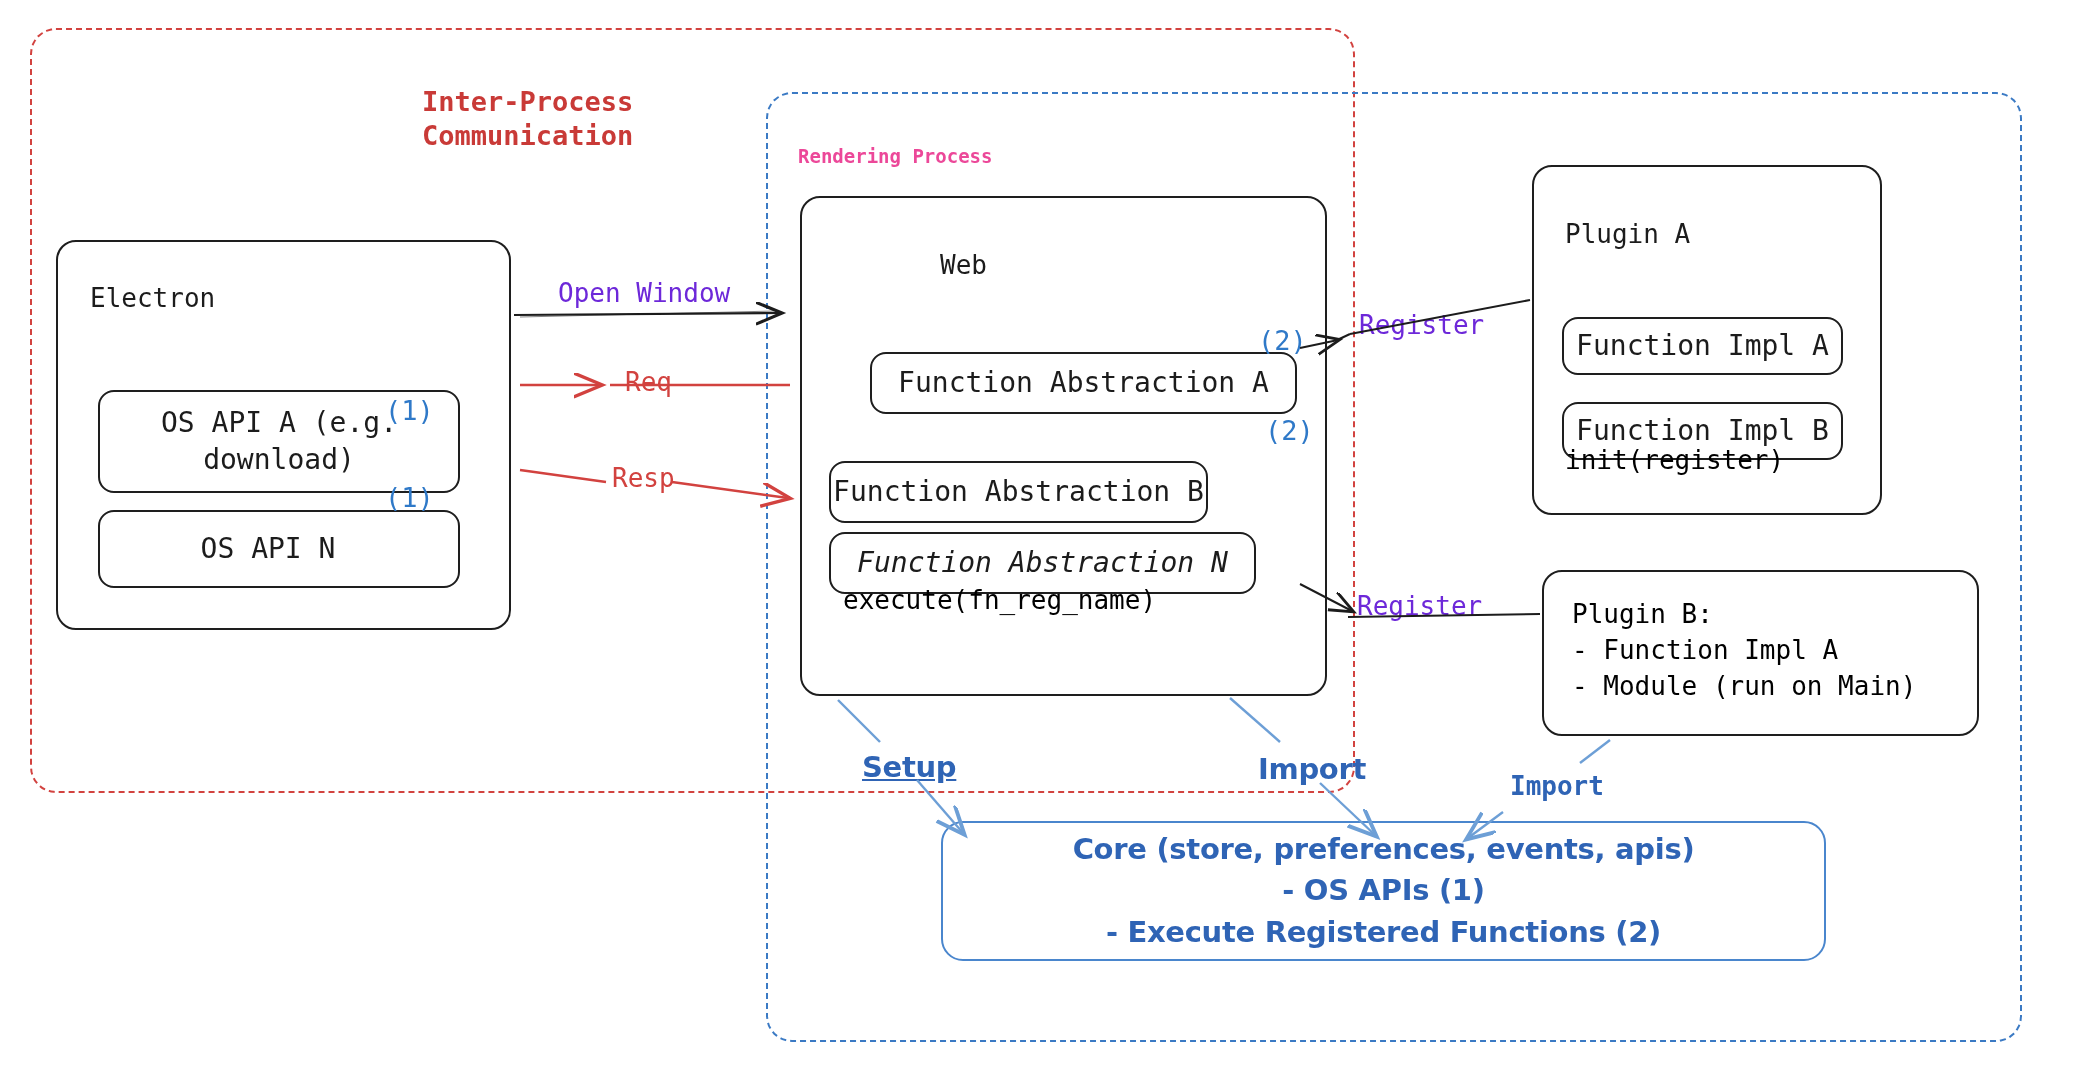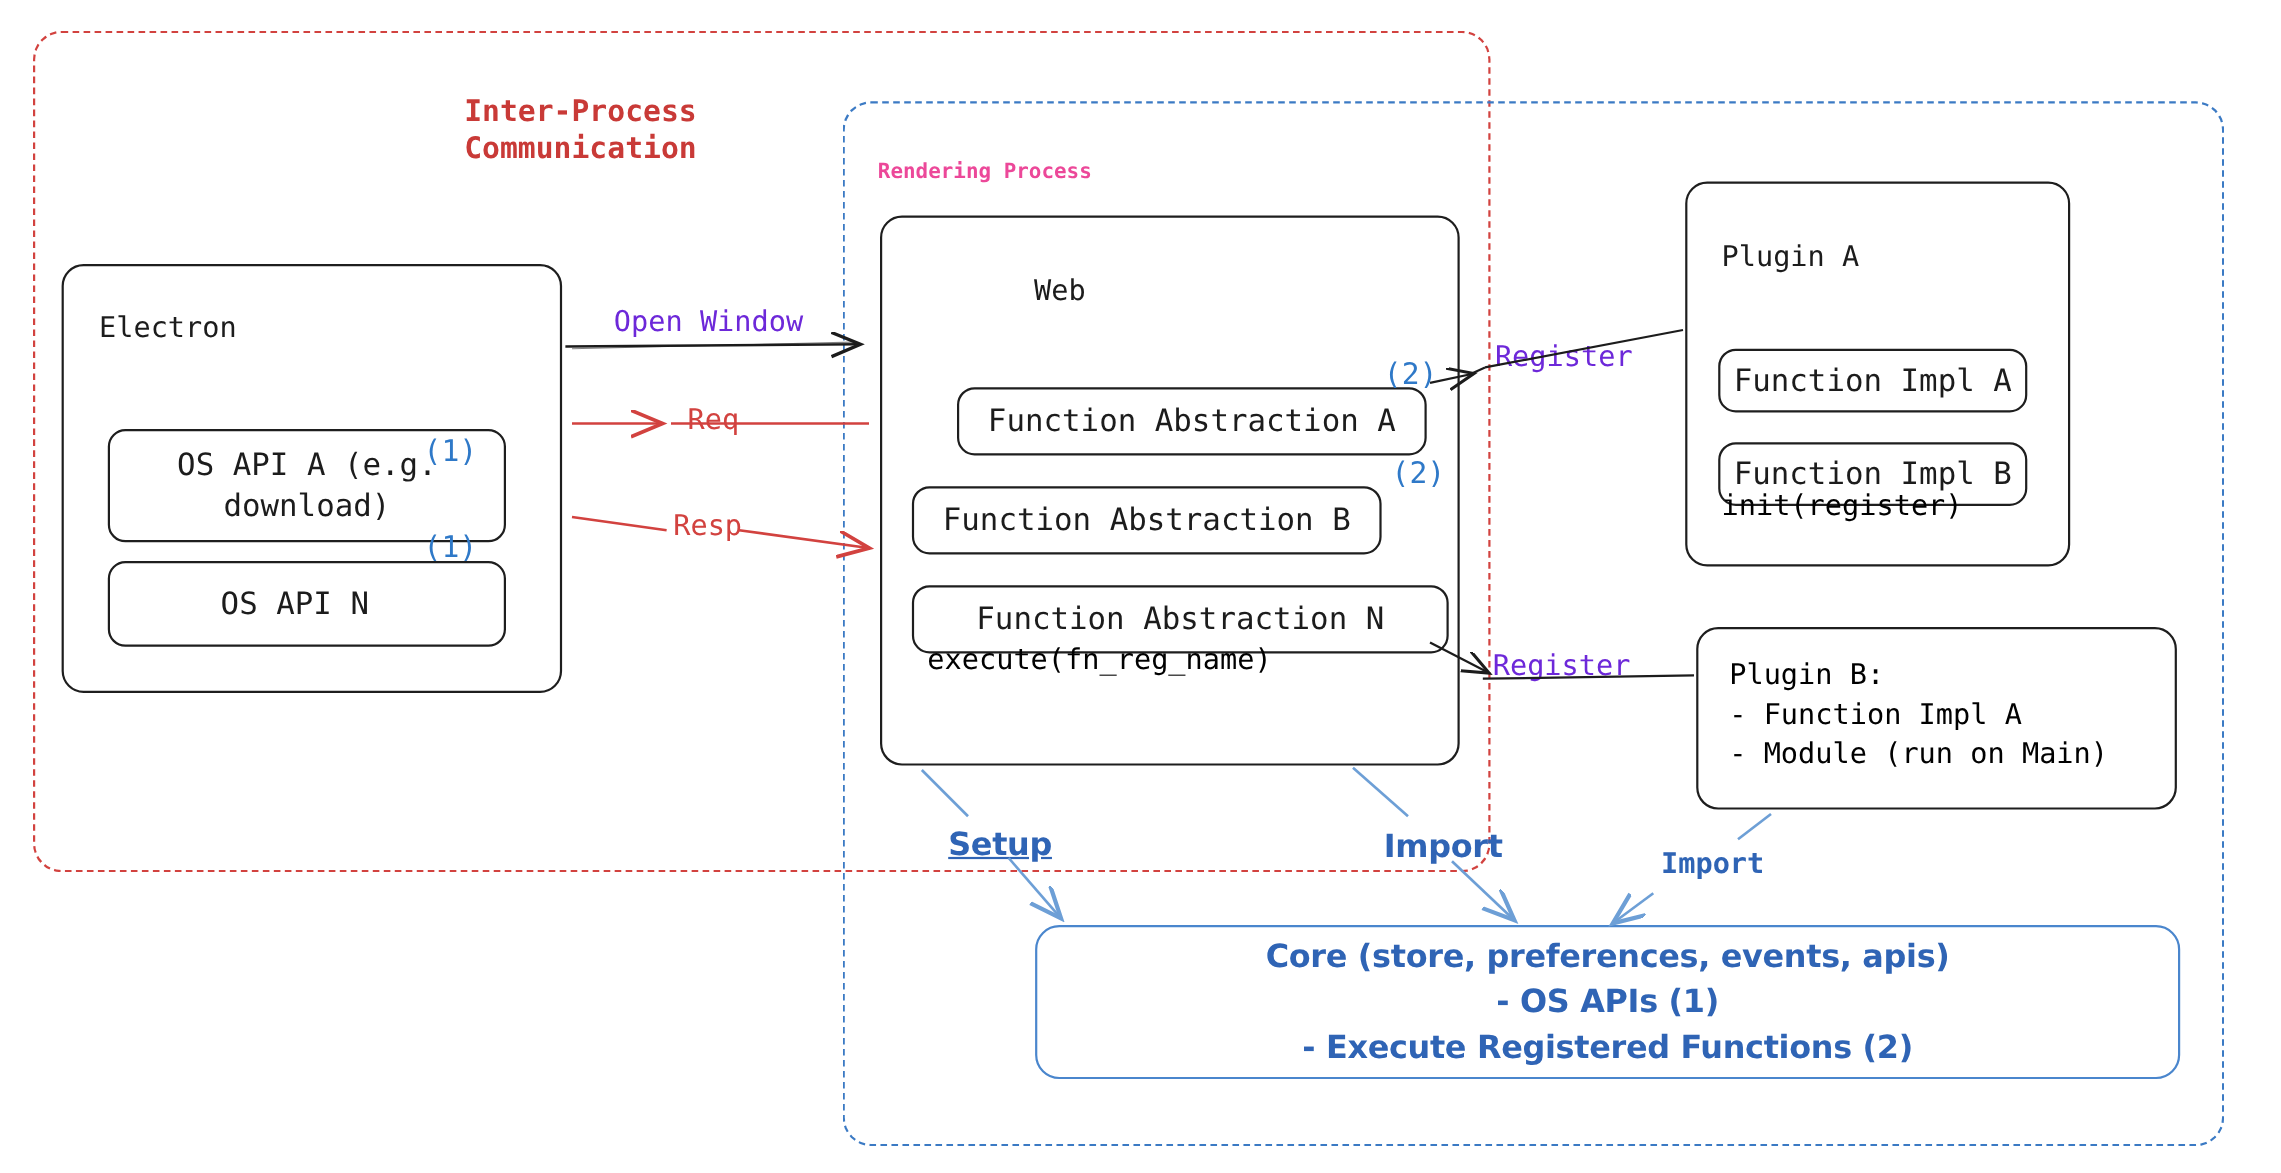--- a/index.html
+++ b/index.html
@@ -150,26 +150,26 @@
 
   <div class="box" style="left:800px;top:196px;width:527px;height:500px;"></div>
 
   <div class="box-title" style="left:940px;top:250px;">Web</div>
 
   <div class="box sub centered" style="left:870px;top:310px;width:427px;height:62px;">
     <span>Function Abstraction A</span>
   </div>
   <div class="tag" style="left:1258px;top:325px;">(2)</div>
 
-  <div class="box sub centered" style="left:829px;top:400px;width:427px;height:62px;">
+  <div class="box sub centered" style="left:829px;top:419px;width:379px;height:62px;">
     <span>Function Abstraction B</span>
   </div>
   <div class="tag" style="left:1265px;top:415px;">(2)</div>
 
-  <div class="box sub centered" style="left:829px;top:490px;width:488px;height:62px;">
+  <div class="box sub centered" style="left:829px;top:490px;width:427px;height:62px;font-style:italic;">
     <span>Function Abstraction N</span>
   </div>
 
   <div class="box-text" style="left:843px;top:583px;">execute(fn_reg_name)</div>
 
   <div class="box" style="left:1532px;top:165px;width:350px;height:350px;"></div>
 
   <div class="box-title" style="left:1565px;top:219px;">Plugin A</div>
 
   <div class="box sub centered" style="left:1562px;top:275px;width:281px;height:58px;">
@@ -181,21 +181,21 @@
   </div>
 
   <div class="box-text" style="left:1565px;top:443px;">init(register)</div>
 
   <div class="box" style="left:1542px;top:570px;width:437px;height:166px;"></div>
 
   <div class="box-text" style="left:1572px;top:597px;">Plugin B:
 - Function Impl A
 - Module (run on Main)</div>
 
-  <div class="core-box" style="left:941px;top:841px;width:1041px;height:140px;">
+  <div class="core-box" style="left:941px;top:821px;width:885px;height:140px;">
     <div class="core-text">Core (store, preferences, events, apis)
 - OS APIs (1)
 - Execute Registered Functions (2)</div>
   </div>
 
   <div class="edge-label edge-black" style="left:558px;top:278px;">Open Window</div>
 
   <div class="edge-label edge-red" style="left:625px;top:367px;">Req</div>
 
   <div class="edge-label edge-red" style="left:612px;top:463px;">Resp</div>

